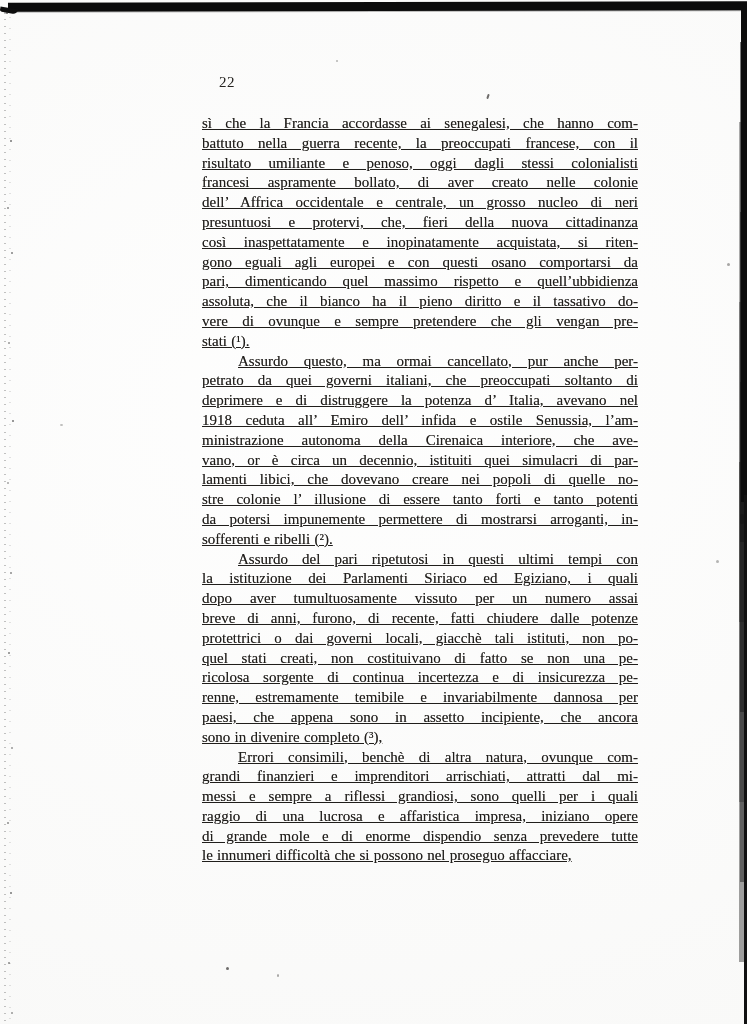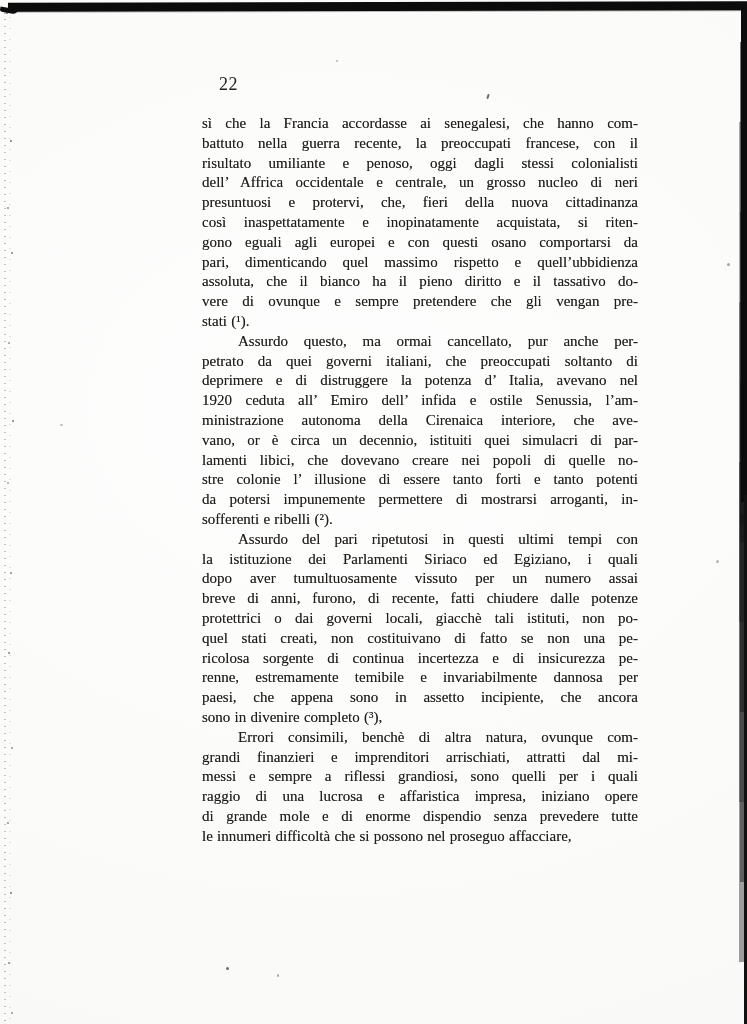--- a/index.html
+++ b/index.html
@@ -107,39 +107,40 @@
   .speck.s2 { left: 336px; top: 60px;  width: 2px; height: 2px; opacity: .5; }
   .speck.s3 { left: 727px; top: 263px; width: 3px; height: 3px; opacity: .6; }
   .speck.s4 { left: 716px; top: 560px; width: 3px; height: 3px; opacity: .5; }
   .speck.s5 { left: 226px; top: 967px; width: 3px; height: 3px; }
   .speck.s6 { left: 277px; top: 974px; width: 2px; height: 3px; opacity: .6; }
   .speck.s7 { left: 60px;  top: 424px; width: 3px; height: 2px; opacity: .45; }
   
   .page-number {
     position: absolute;
     left: 219px; top: 74px;
-    font-size: 18px;
+    font-size: 15px;
     color: #24221f;
     letter-spacing: 0.5px;
   }
   .text-block {
     position: absolute;
     left: 202px; top: 114px;
     width: 436px;
     font-size: 15px;
     color: #201e1b;
     text-shadow: 0 0 0.5px rgba(32,30,27,0.55);
   }
   .line {
     height: 19.8px;
     line-height: 19.8px;
     overflow: hidden;
     text-align: justify;
     text-align-last: justify;
     word-spacing: 0.5px;
+    text-decoration: underline;
   }
   .line.last {
     text-align-last: left;
   }
   .para.indent .line.first {
     text-indent: 36px;
   }
 </style>
 </head>
 <body>
@@ -159,34 +160,35 @@
   <div class="speck s5"></div>
   <div class="speck s6"></div>
   <div class="speck s7"></div>
 
   <div class="page-number">22</div>
   <div class="text-block">
       <div class="para">
         <div class="line first">sì che la Francia accordasse ai senegalesi, che hanno com-</div>
         <div class="line">battuto nella guerra recente, la preoccupati francese, con il</div>
         <div class="line">risultato umiliante e penoso, oggi dagli stessi colonialisti</div>
+        <div class="line">francesi aspramente bollato, di aver creato nelle colonie</div>
         <div class="line">dell’ Affrica occidentale e centrale, un grosso nucleo di neri</div>
         <div class="line">presuntuosi e protervi, che, fieri della nuova cittadinanza</div>
         <div class="line">così inaspettatamente e inopinatamente acquistata, si riten-</div>
         <div class="line">gono eguali agli europei e con questi osano comportarsi da</div>
         <div class="line">pari, dimenticando quel massimo rispetto e quell’ubbidienza</div>
         <div class="line">assoluta, che il bianco ha il pieno diritto e il tassativo do-</div>
         <div class="line">vere di ovunque e sempre pretendere che gli vengan pre-</div>
         <div class="line last">stati (¹).</div>
       </div>
       <div class="para indent">
         <div class="line first">Assurdo questo, ma ormai cancellato, pur anche per-</div>
         <div class="line">petrato da quei governi italiani, che preoccupati soltanto di</div>
         <div class="line">deprimere e di distruggere la potenza d’ Italia, avevano nel</div>
-        <div class="line">1920 ceduta all’ Emiro dell’ infida e ostile Senussia, l’am-</div>
+        <div class="line">1918 ceduta all’ Emiro dell’ infida e ostile Senussia, l’am-</div>
         <div class="line">ministrazione autonoma della Cirenaica interiore, che ave-</div>
         <div class="line">vano, or è circa un decennio, istituiti quei simulacri di par-</div>
         <div class="line">lamenti libici, che dovevano creare nei popoli di quelle no-</div>
         <div class="line">stre colonie l’ illusione di essere tanto forti e tanto potenti</div>
         <div class="line">da potersi impunemente permettere di mostrarsi arroganti, in-</div>
         <div class="line last">sofferenti e ribelli (²).</div>
       </div>
       <div class="para indent">
         <div class="line first">Assurdo del pari ripetutosi in questi ultimi tempi con</div>
         <div class="line">la istituzione dei Parlamenti Siriaco ed Egiziano, i quali</div>

